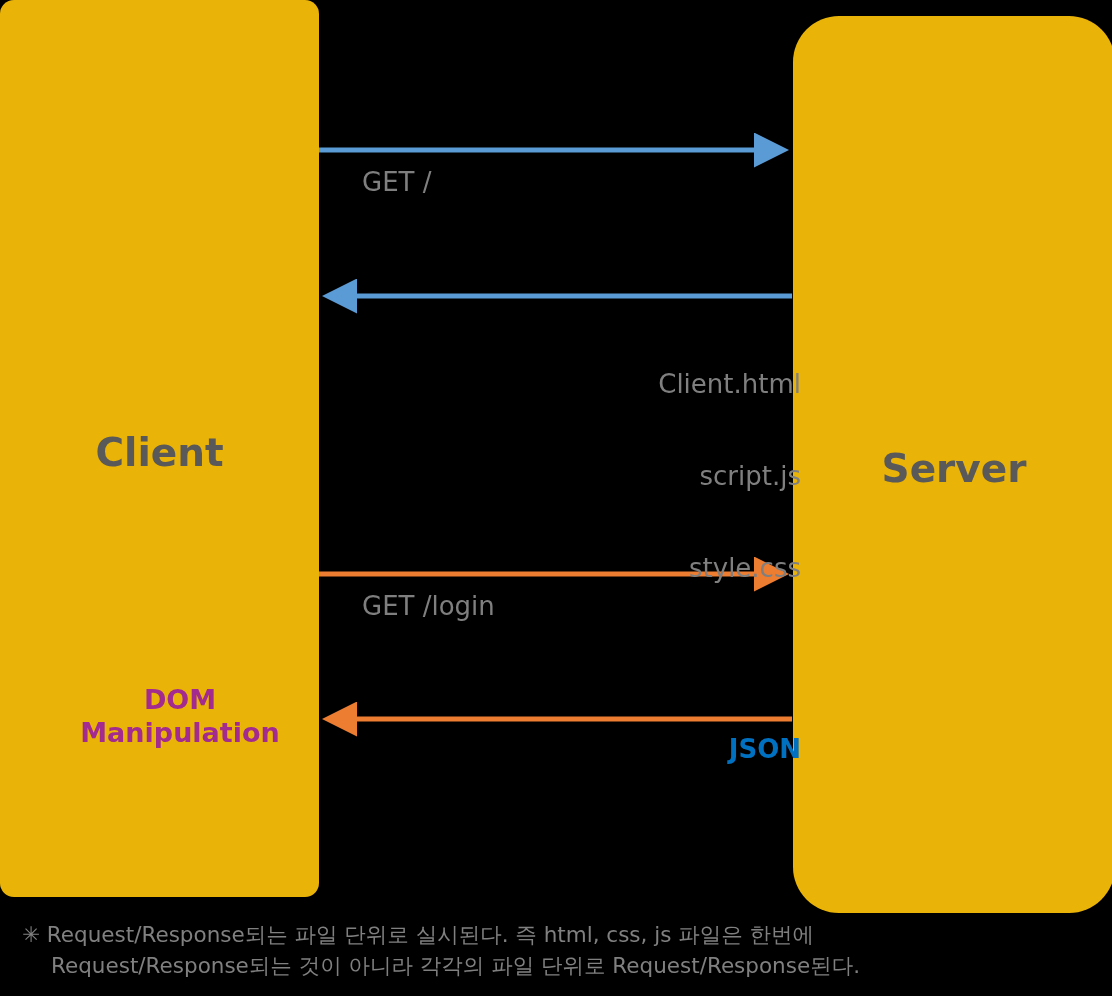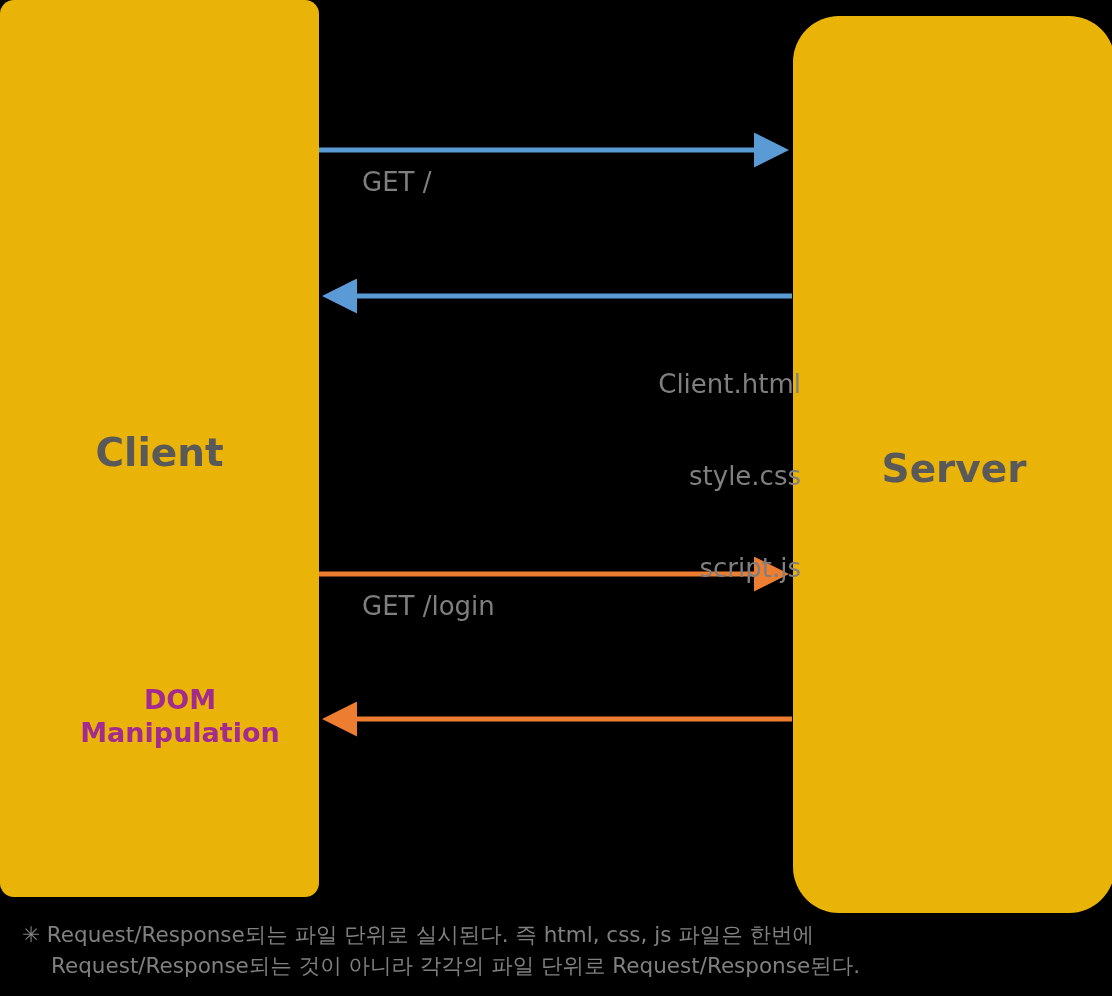--- a/index.html
+++ b/index.html
@@ -177,26 +177,27 @@
 
     <g>
       <line x1="792" y1="719" x2="329" y2="719" stroke="#ED7D31" stroke-width="5" marker-end="url(#head-orange-left)"></line>
     </g>
   </svg>
 
   <div class="msg-label" id="label-get-root">GET /</div>
 
   <div class="msg-label" id="label-files">
     <span class="file-line">Client.html</span>
+    <span class="file-line">script.js</span>
     <span class="file-line">style.css</span>
-    <span class="file-line">script.js</span>
   </div>
 
   <div class="msg-label" id="label-get-login">GET /login</div>
 
+  <div class="msg-label" id="label-json">JSON</div>
 
   <div id="label-dom">
     <span class="dom-line">DOM</span>
     <span class="dom-line">Manipulation</span>
   </div>
 
   <div id="footnote">
     <span class="fn-line fn-line-1">✳ Request/Response되는 파일 단위로 실시된다. 즉 html, css, js 파일은 한번에</span>
     <span class="fn-line fn-line-2">Request/Response되는 것이 아니라 각각의 파일 단위로 Request/Response된다.</span>
   </div>

